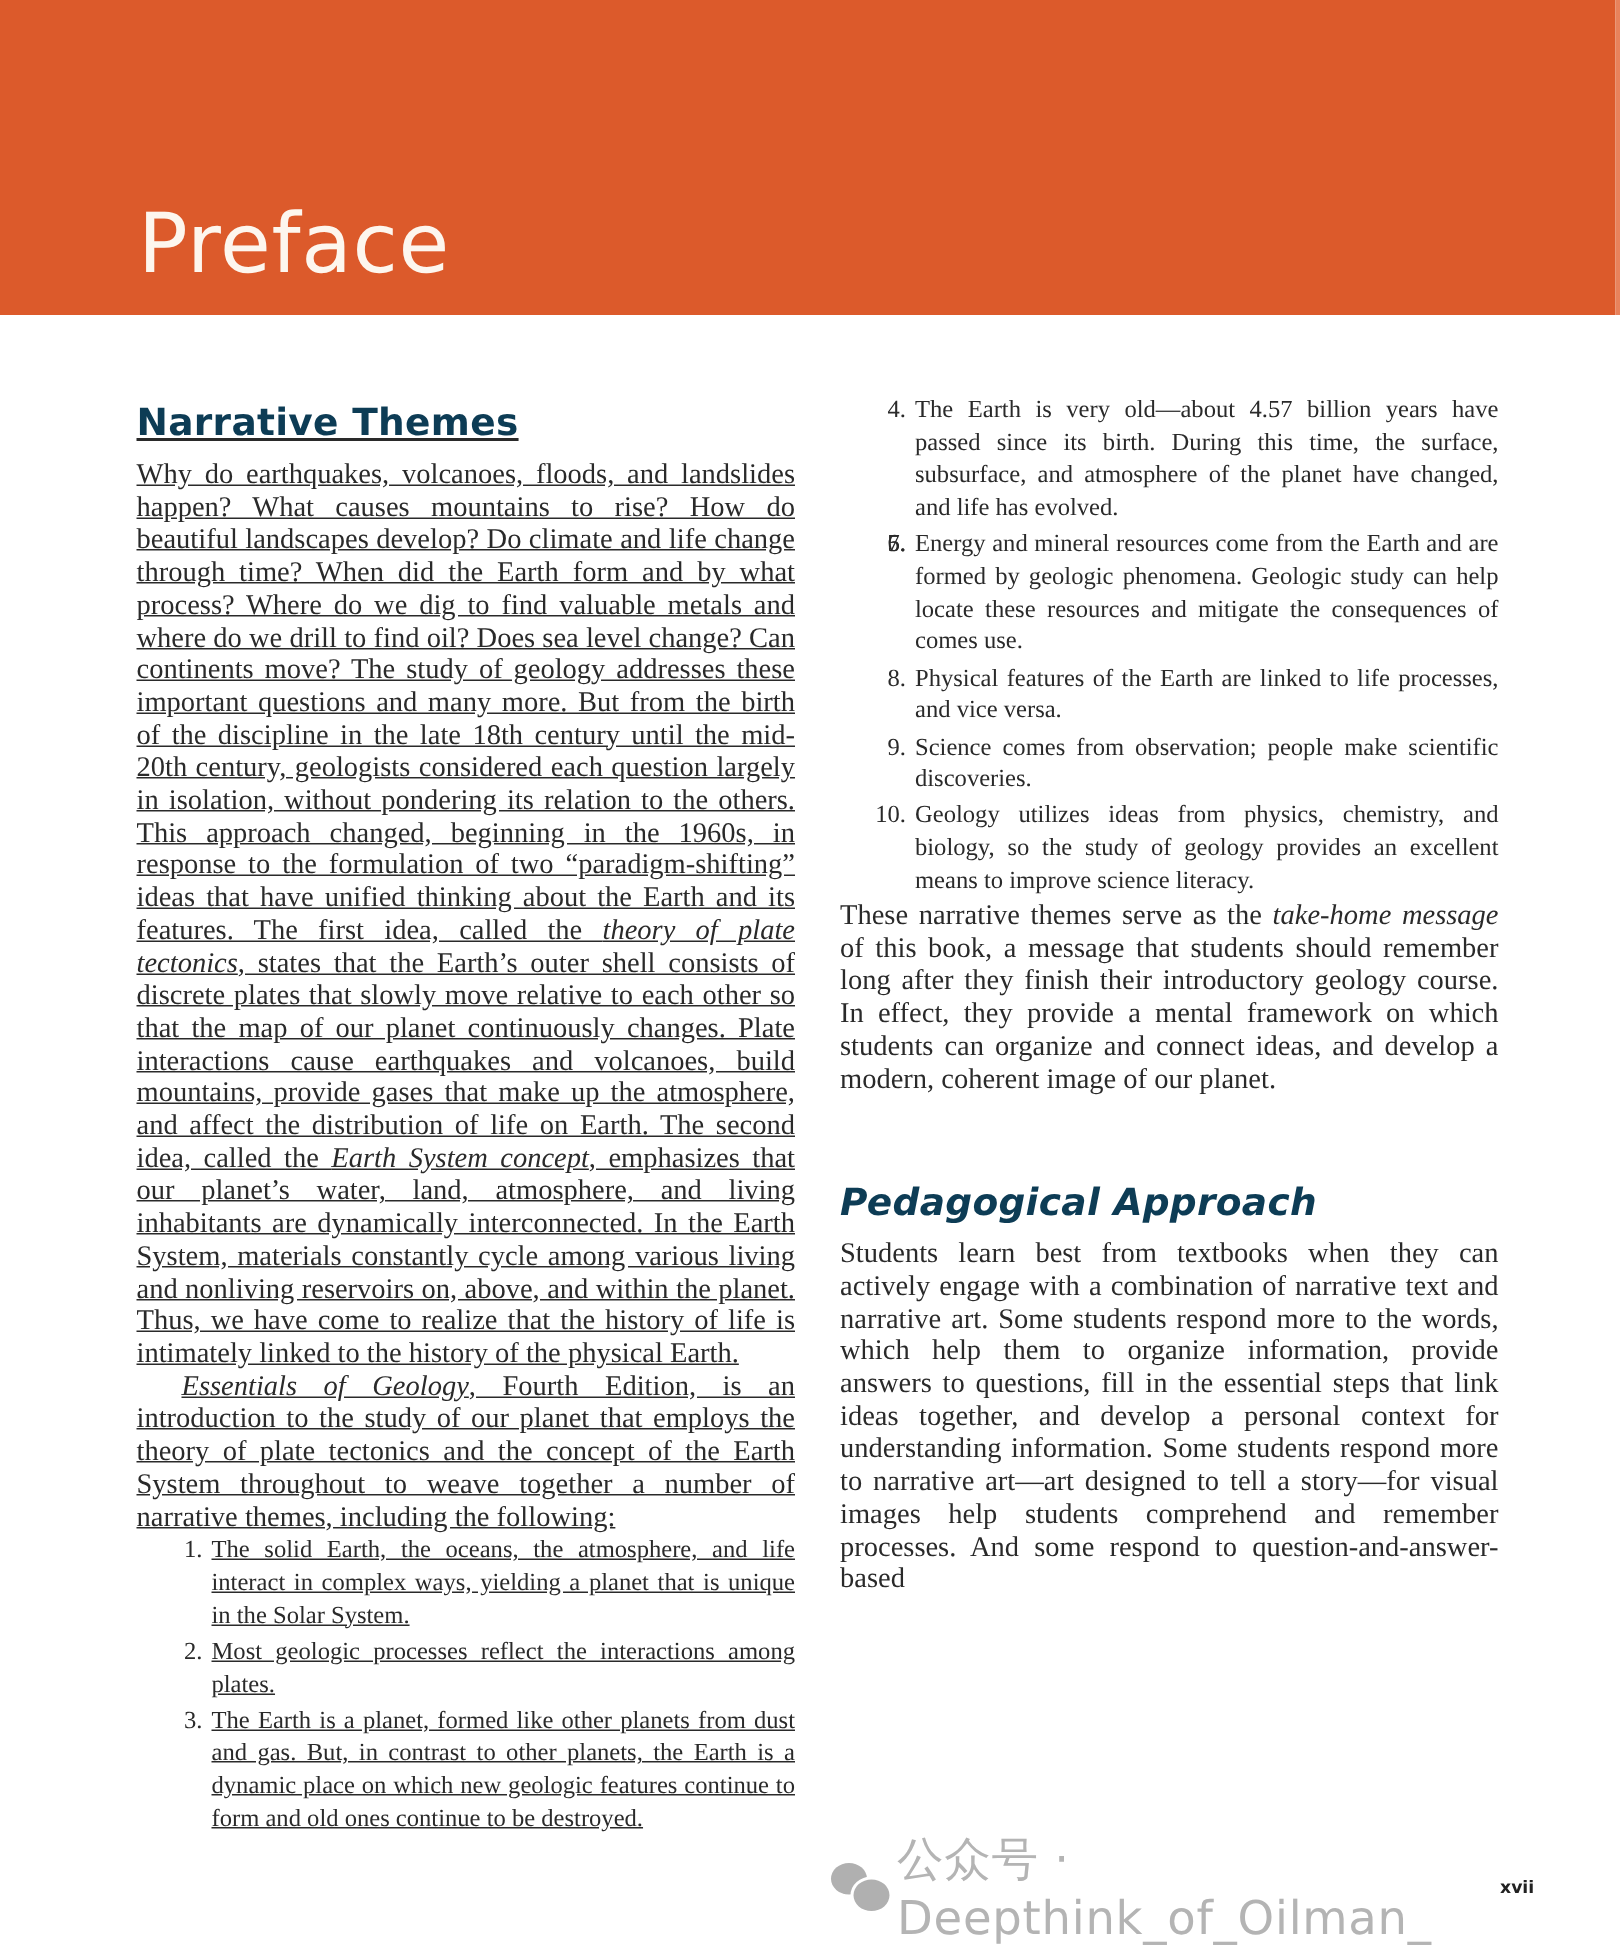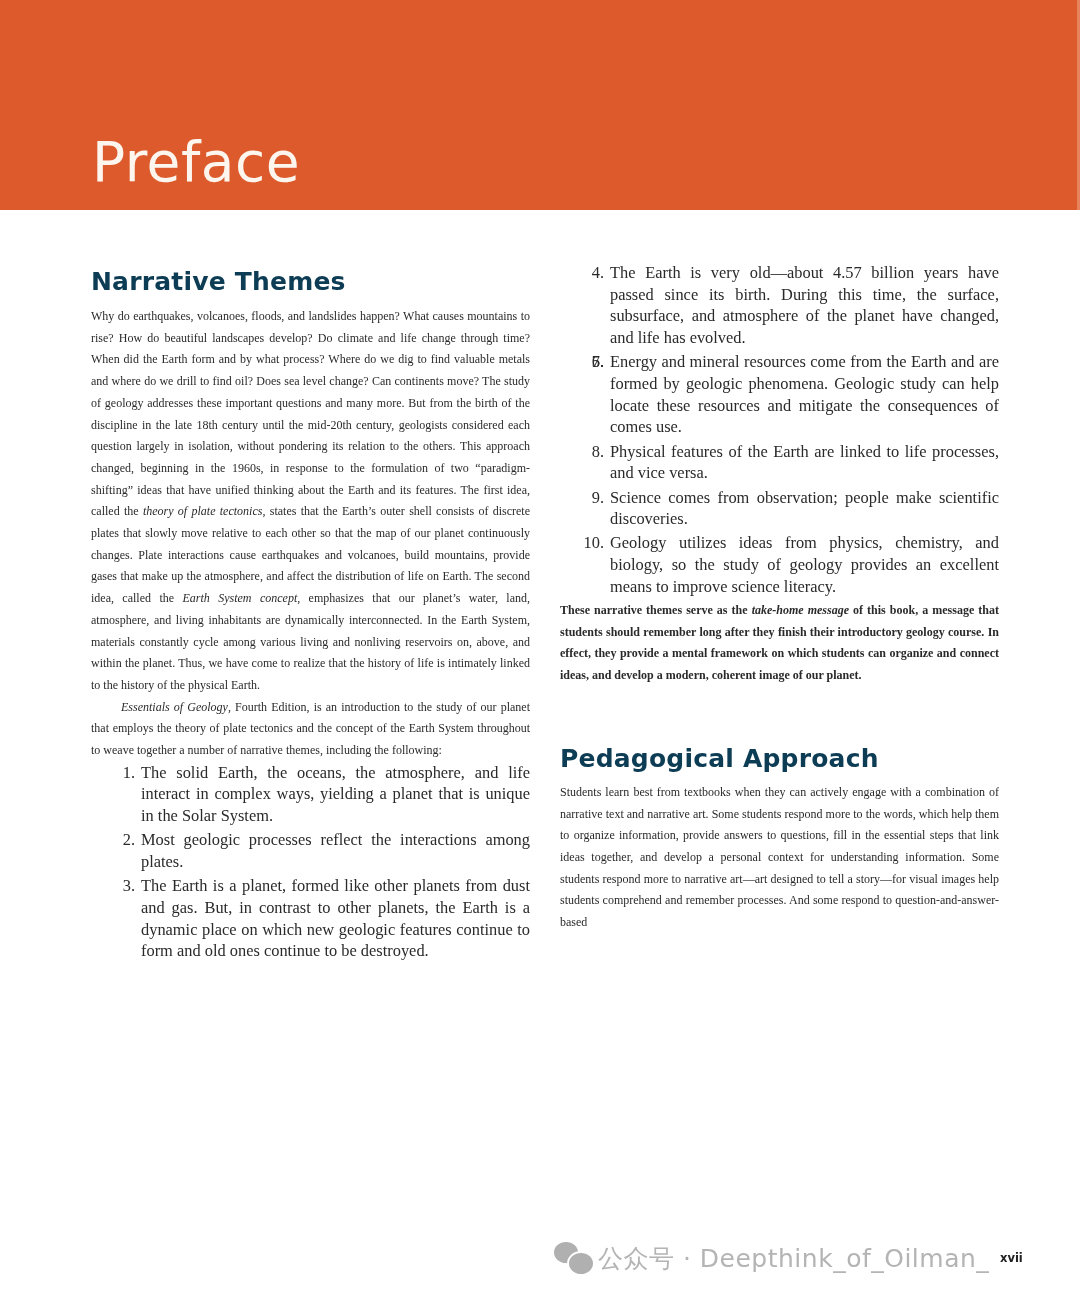--- a/index.html
+++ b/index.html
@@ -16,51 +16,51 @@
     .banner-edge {
       position: absolute; left: 1077px; top: 0; width: 3px; height: 210px;
       background: #e8825c;
     }
     .banner-title {
       position: absolute; left: 92px; top: 132px;
       font-family: "DejaVu Sans", "Liberation Sans", sans-serif;
       font-size: 55px; line-height: 60px; color: #fdf6ee; letter-spacing: 0.5px;
     }
     .col { position: absolute; top: 262px; }
-    .col-left { left: 91px; width: 439px; }
+    .col-left { left: 91px; width: 439px; text-decoration: underline; }
     .col-right { left: 560px; width: 439px; }
     h2 {
       margin: 0; font-family: "DejaVu Sans", "Liberation Sans", sans-serif;
       font-weight: bold; color: #0d3c55; font-size: 25px; line-height: 40px;
       letter-spacing: 0.2px;
     }
     p.body {
-      margin: 0; font-size: 12px; line-height: 21.7px;
+      margin: 0; font-size: 19px; line-height: 21.7px;
       text-align: justify; hyphens: manual;
     }
     p.indent { text-indent: 30px; }
     ol.themes { list-style: none; margin: 0; padding: 0; }
     ol.themes li {
       position: relative; padding-left: 50px; font-size: 16.4px; line-height: 21.7px;
       text-align: justify; margin-bottom: 2.5px;
     }
     ol.themes li .num {
       position: absolute; left: 0; width: 44px; text-align: right;
     }
     .left-list { margin-top: 21px; }
     .right-list { margin-top: 5px; }
     .right-list li { padding-left: 50px; }
-    .take-home { margin-top: 8px; font-weight: bold; }
-    .pedagogy-heading { margin-top: 52px; }
+    .take-home { margin-top: 8px; }
+    .pedagogy-heading { margin-top: 52px; font-style: italic; }
     em { font-style: italic; }
     .watermark {
       position: absolute; left: 552px; top: 1238px; height: 40px;
       display: flex; align-items: center; gap: 6px;
       font-family: "DejaVu Sans", "Liberation Sans", sans-serif;
-      color: #b4b4b4; font-size: 25px; letter-spacing: 0.5px;
+      color: #b4b4b4; font-size: 31px; letter-spacing: 0.5px;
     }
     .wechat-icon { width: 40px; height: 36px; position: relative; }
     .bubble { position: absolute; border-radius: 50%; background: #b0b0b0; }
     .bubble.b1 { left: 2px; top: 2px; width: 24px; height: 21px; }
     .bubble.b2 { left: 15px; top: 11px; width: 24px; height: 21px; border: 2px solid #fff; }
     .page-number {
       position: absolute; left: 972px; top: 1251px;
       font-family: "DejaVu Sans", "Liberation Sans", sans-serif;
       font-weight: bold; font-size: 11.5px; color: #222; margin-left: 28px;
     }

